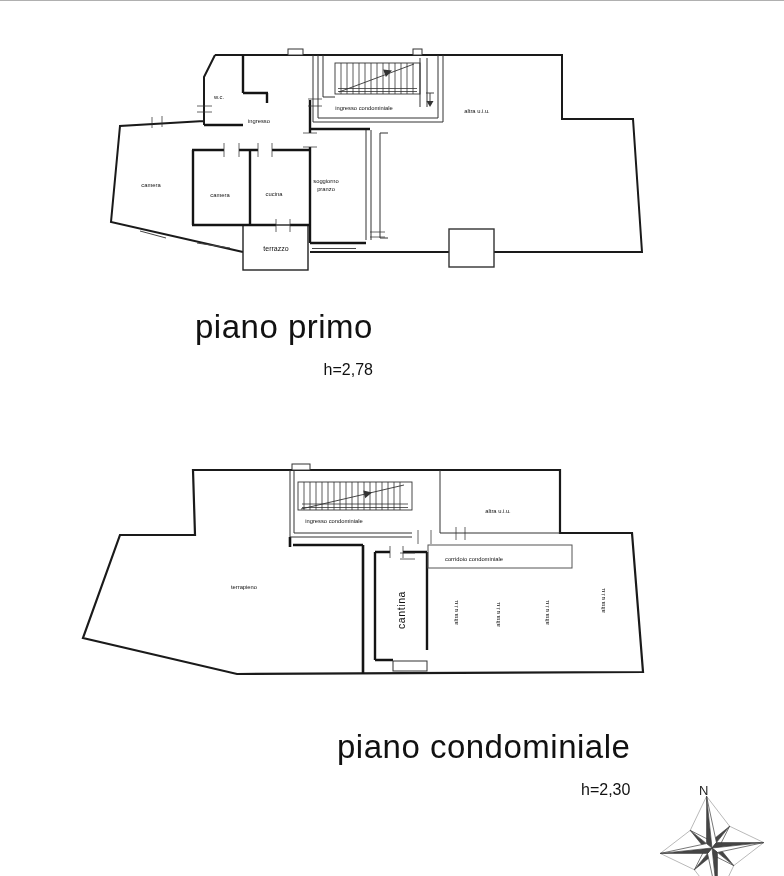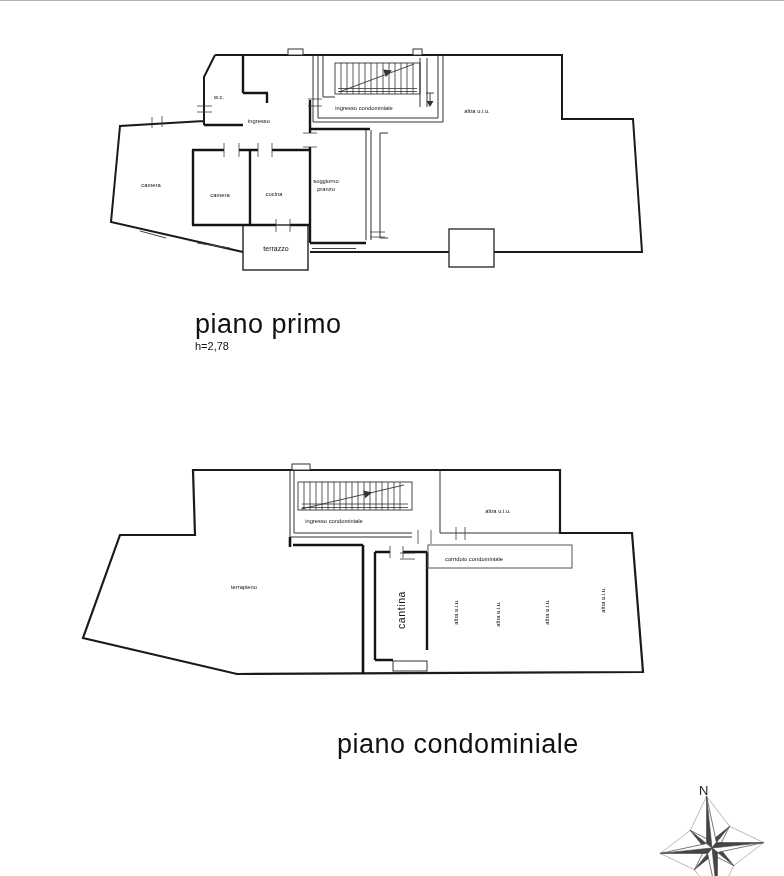--- a/index.html
+++ b/index.html
@@ -1,22 +1,22 @@
 <!DOCTYPE html>
 <html><head>
 <meta charset="utf-8">
 <style>
   html,body{margin:0;padding:0;background:#fff;}
   #page{position:relative;width:784px;height:876px;background:#ffffff;overflow:hidden;
         font-family:"Liberation Sans",sans-serif;}
   #top-border{position:absolute;left:0;top:0;width:784px;height:1px;background:#b0b0b0;}
   svg{position:absolute;left:0;top:0;}
   .title-block{position:absolute;color:#111;}
-  .title-block .t{font-size:27px;line-height:1.05;letter-spacing:0.5px;}
-  .title-block .h{font-size:11px;line-height:1.1;margin-top:2px;}
+  .title-block .t{font-size:33px;line-height:1.05;letter-spacing:0.5px;}
+  .title-block .h{font-size:16px;line-height:1.1;margin-top:16px;text-align:right;}
   #title-primo{left:195px;top:310px;}
   #title-seminterrato{left:337px;top:730px;}
   text{fill:#111111;font-family:"Liberation Sans",sans-serif;}
   .rlabel{font-size:5.8px;}
   .rlabel-lg{font-size:7px;}
   .vlabel{font-size:5.8px;}
   .cantina-label{font-size:10.5px;letter-spacing:0.6px;}
   .north{font-size:13px;fill:#222;}
 </style>
 </head>
@@ -158,14 +158,15 @@
       </g>
     </g>
   </svg>
 
   <div class="title-block" id="title-primo">
     <div class="t">piano primo</div>
     <div class="h">h=2,78</div>
   </div>
   <div class="title-block" id="title-seminterrato">
     <div class="t">piano condominiale</div>
+    <div class="h">h=2,30</div>
   </div>
 </div>
 
 </body></html>

